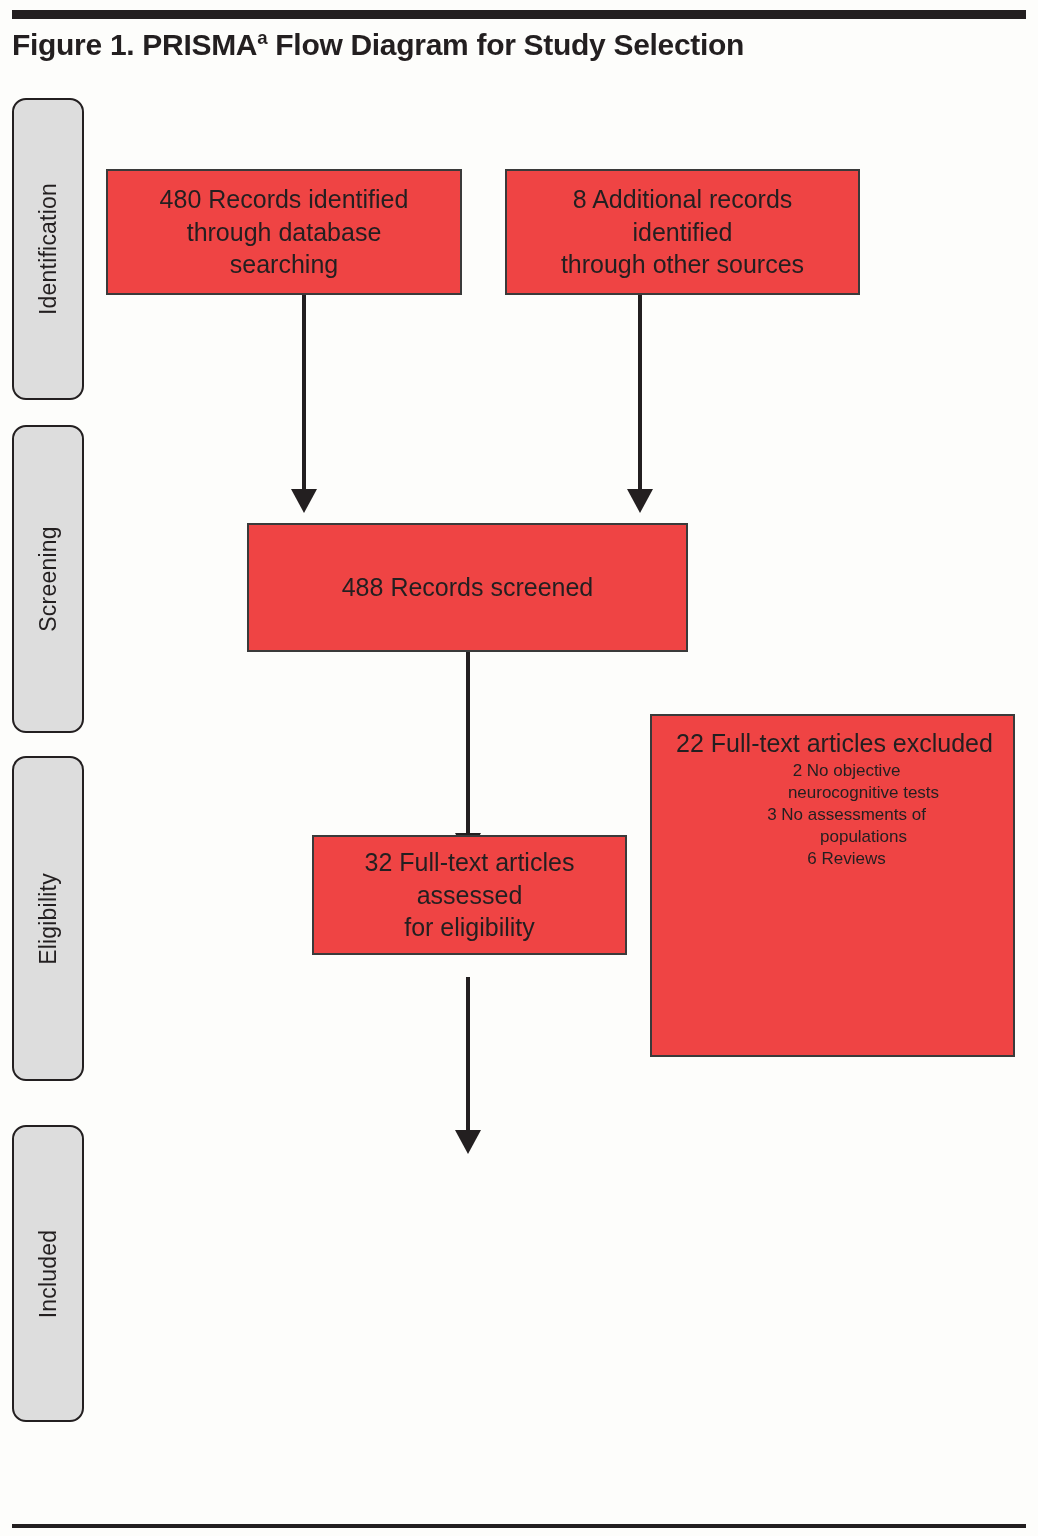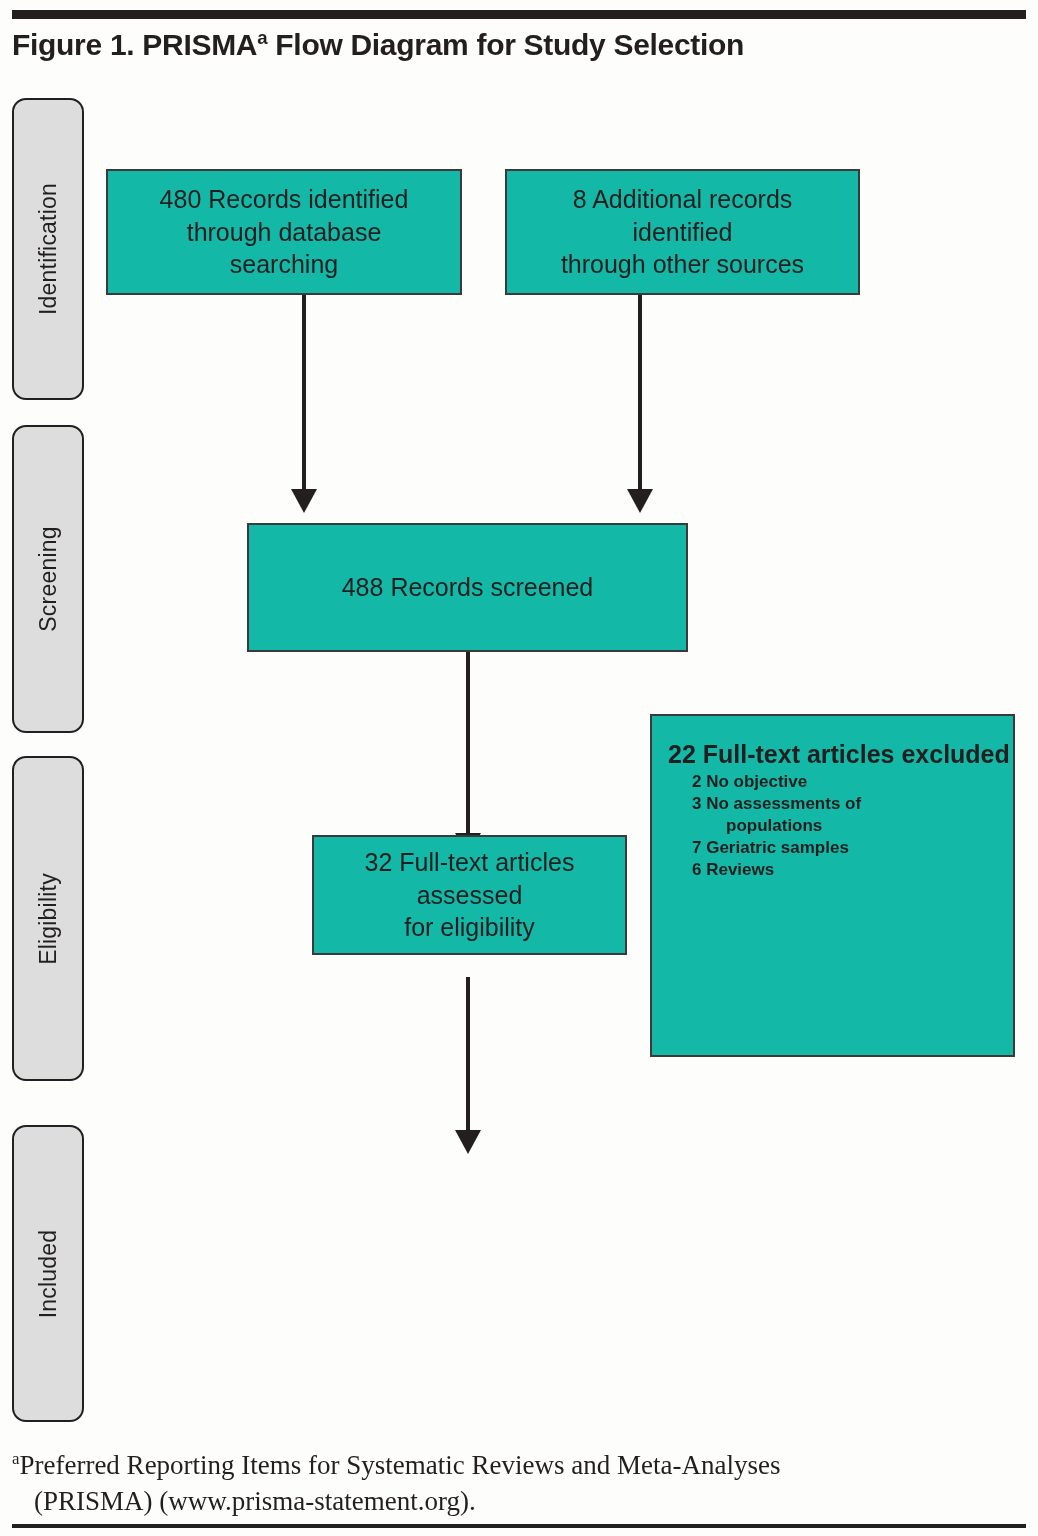--- a/index.html
+++ b/index.html
@@ -75,38 +75,37 @@
     white-space: nowrap;
     font-size: 23px;
     color: #231f20;
     letter-spacing: 0.2px;
   }
 
   
   .node {
     position: absolute;
     box-sizing: border-box;
-    background: #14b8a6;
+    background: #ef4444;
     border: 2.5px solid #3a3a3a;
     display: flex;
     align-items: center;
     justify-content: center;
     text-align: center;
     font-size: 25px;
     line-height: 1.30;
     color: #231f20;
   }
   .node .node-text { padding: 0 10px; width: 100%; }
 
   
   .node.exclusions {
     display: block;
-    text-align: left;
-    padding: 22px 12px 14px 16px;
-    font-weight: bold;
+    text-align: center;
+    padding: 11px 12px 14px 16px;
   }
   .excl-head {
     font-size: 25px;
     line-height: 1.30;
     white-space: nowrap;
   }
   .excl-list {
     list-style: none;
     margin: 0;
     padding: 0;
@@ -196,37 +195,34 @@
 
   <div class="node" style="left:312px; top:835px; width:315px; height:120px;">
     <span class="node-text">32 Full-text articles<br>assessed<br>for eligibility</span>
   </div>
 
   <div class="node exclusions" style="left:650px; top:714px; width:365px; height:343px;">
     <div class="excl-head">22 Full-text articles excluded</div>
     <ul class="excl-list">
       <li>
         <span>2 No objective</span>
+        <span class="wrapline">neurocognitive tests</span>
       </li>
       <li>
         <span>3 No assessments of</span>
       </li>
       <li>
         <span class="wrapline">populations</span>
-      </li>
-      <li>
-        <span>7 Geriatric samples</span>
       </li>
       <li>
         <span>6 Reviews</span>
       </li>
     </ul>
   </div>
 
   <div class="conn" style="left:466px; top:977px; height:155px;"></div>
   <div class="arrowhead" style="left:455px; top:1130px;"></div>
 
 
-  <div class="footnote"><sup>a</sup><span>Preferred Reporting Items for Systematic Reviews and Meta-Analyses</span><span class="fn-line2">(PRISMA) (www.prisma-statement.org).</span></div>
 
   <div class="rule-bottom"></div>
 
 </div>
 
 </body></html>

